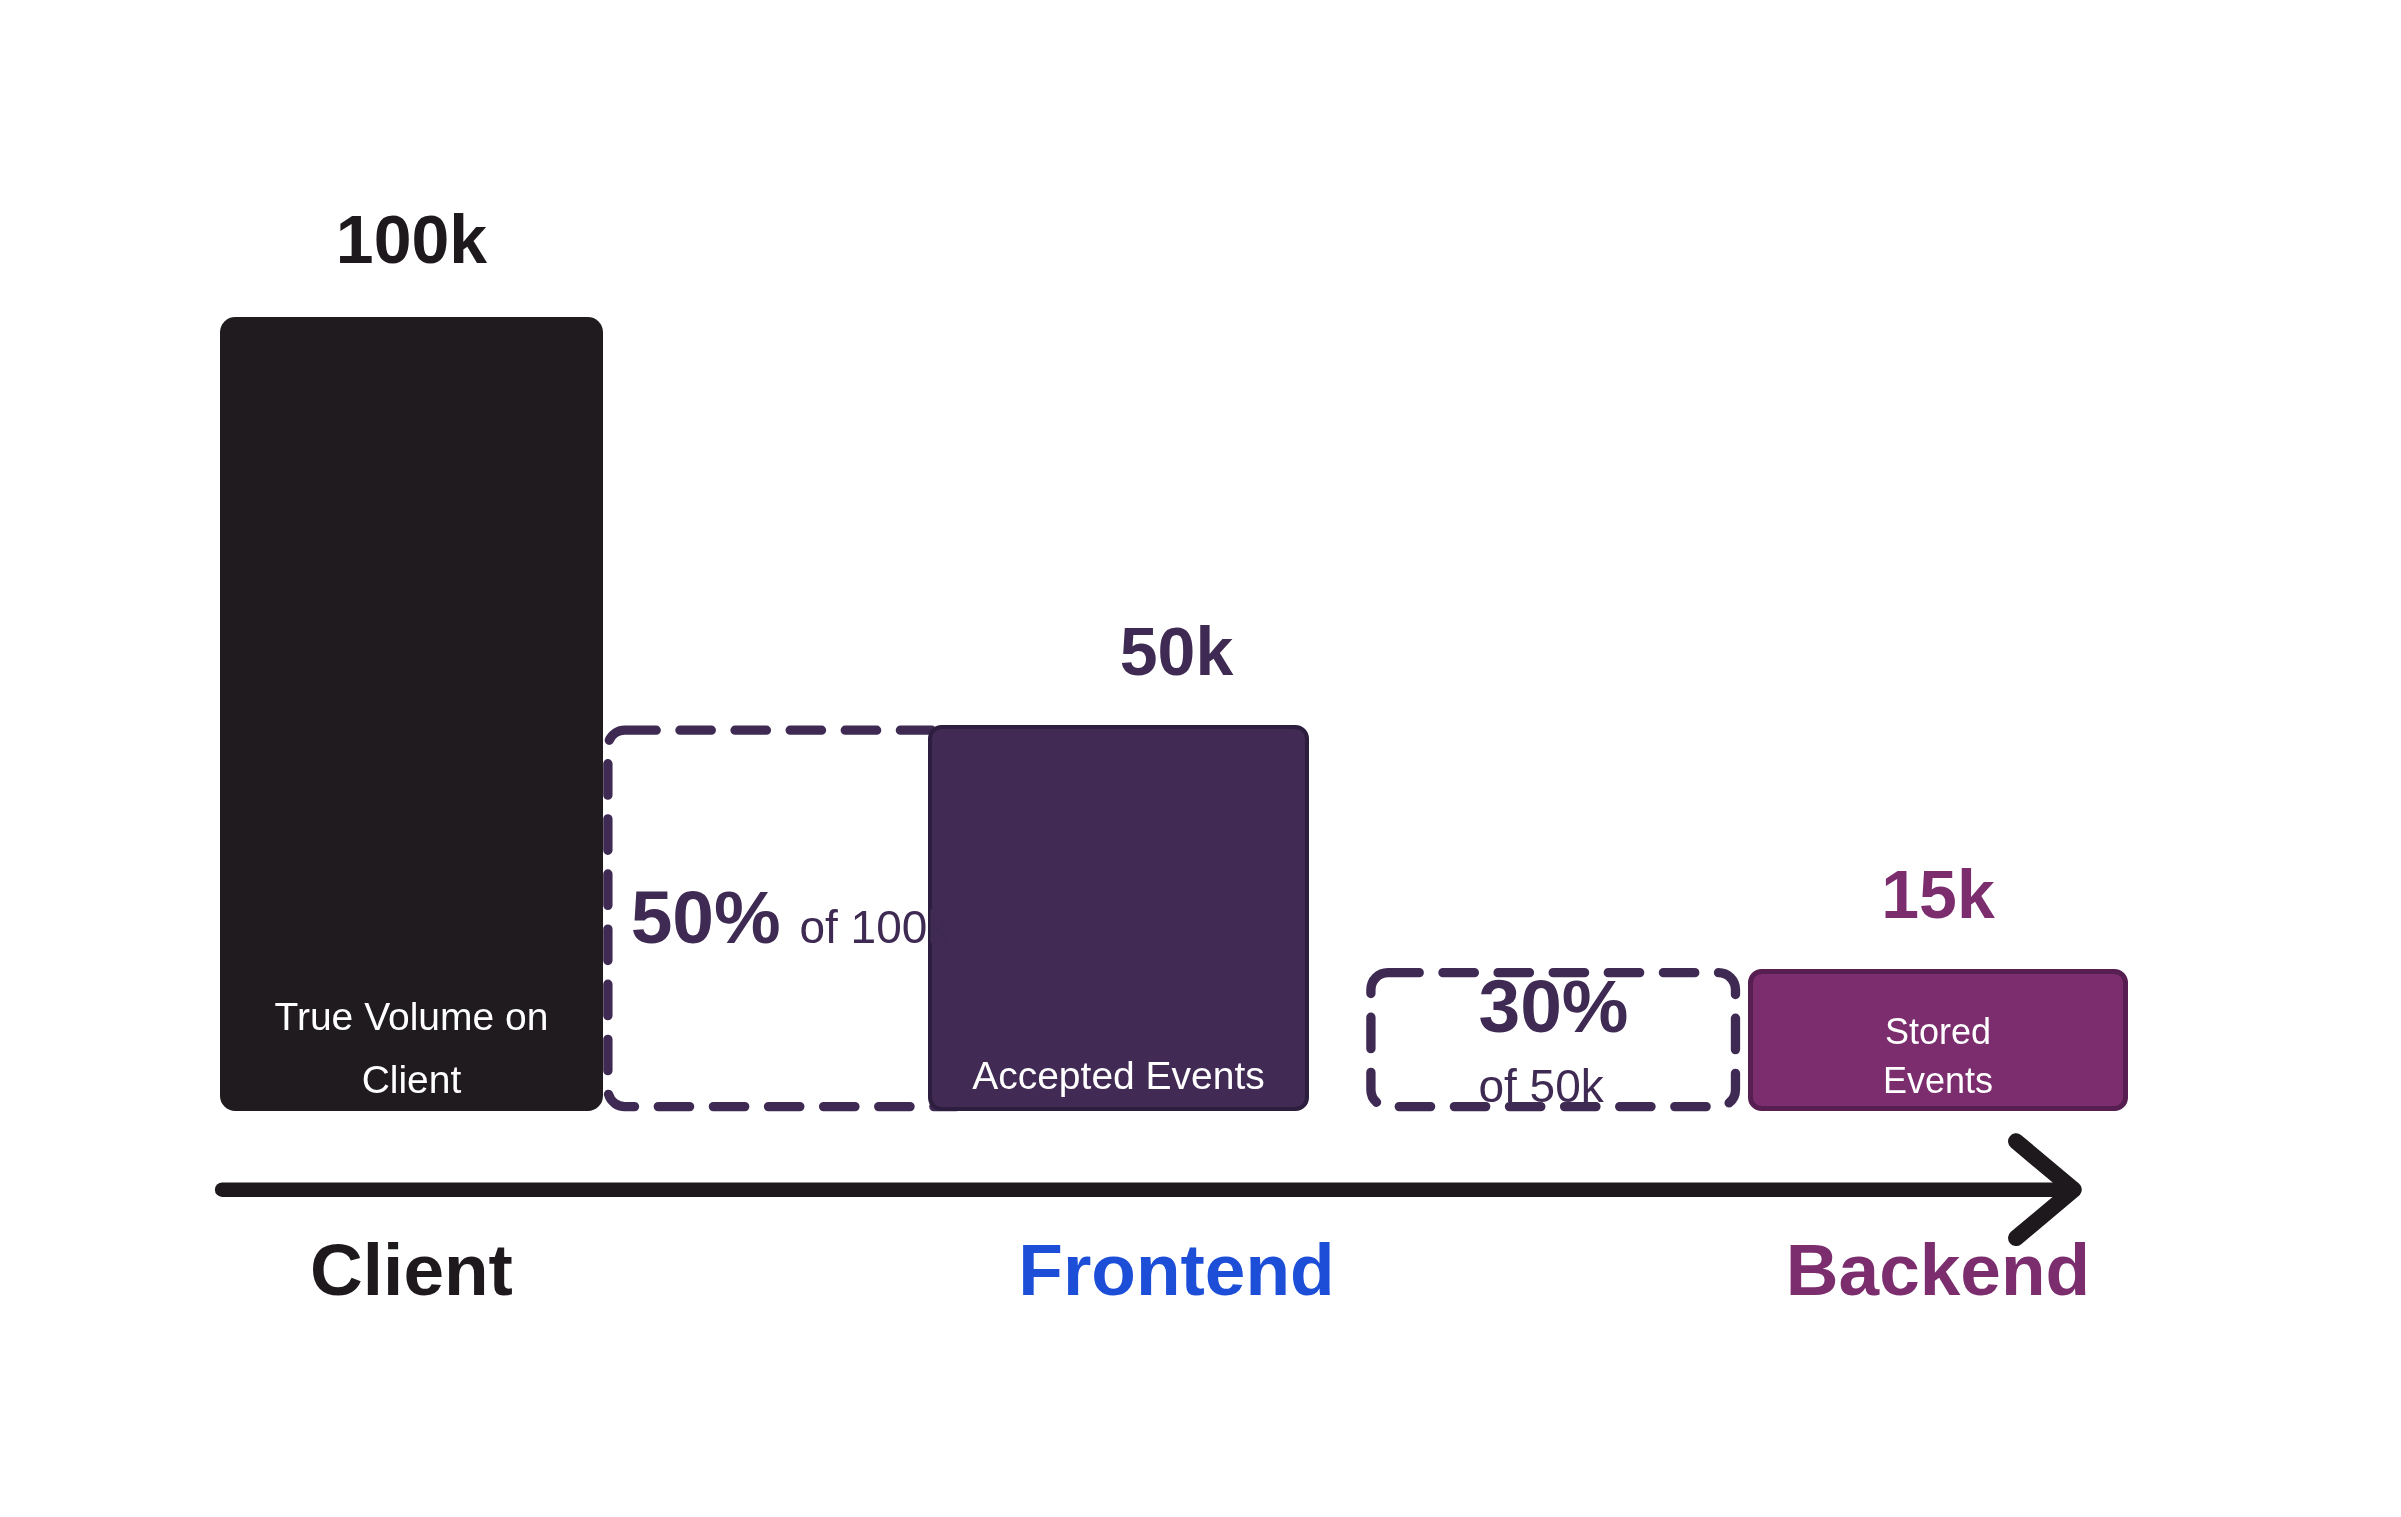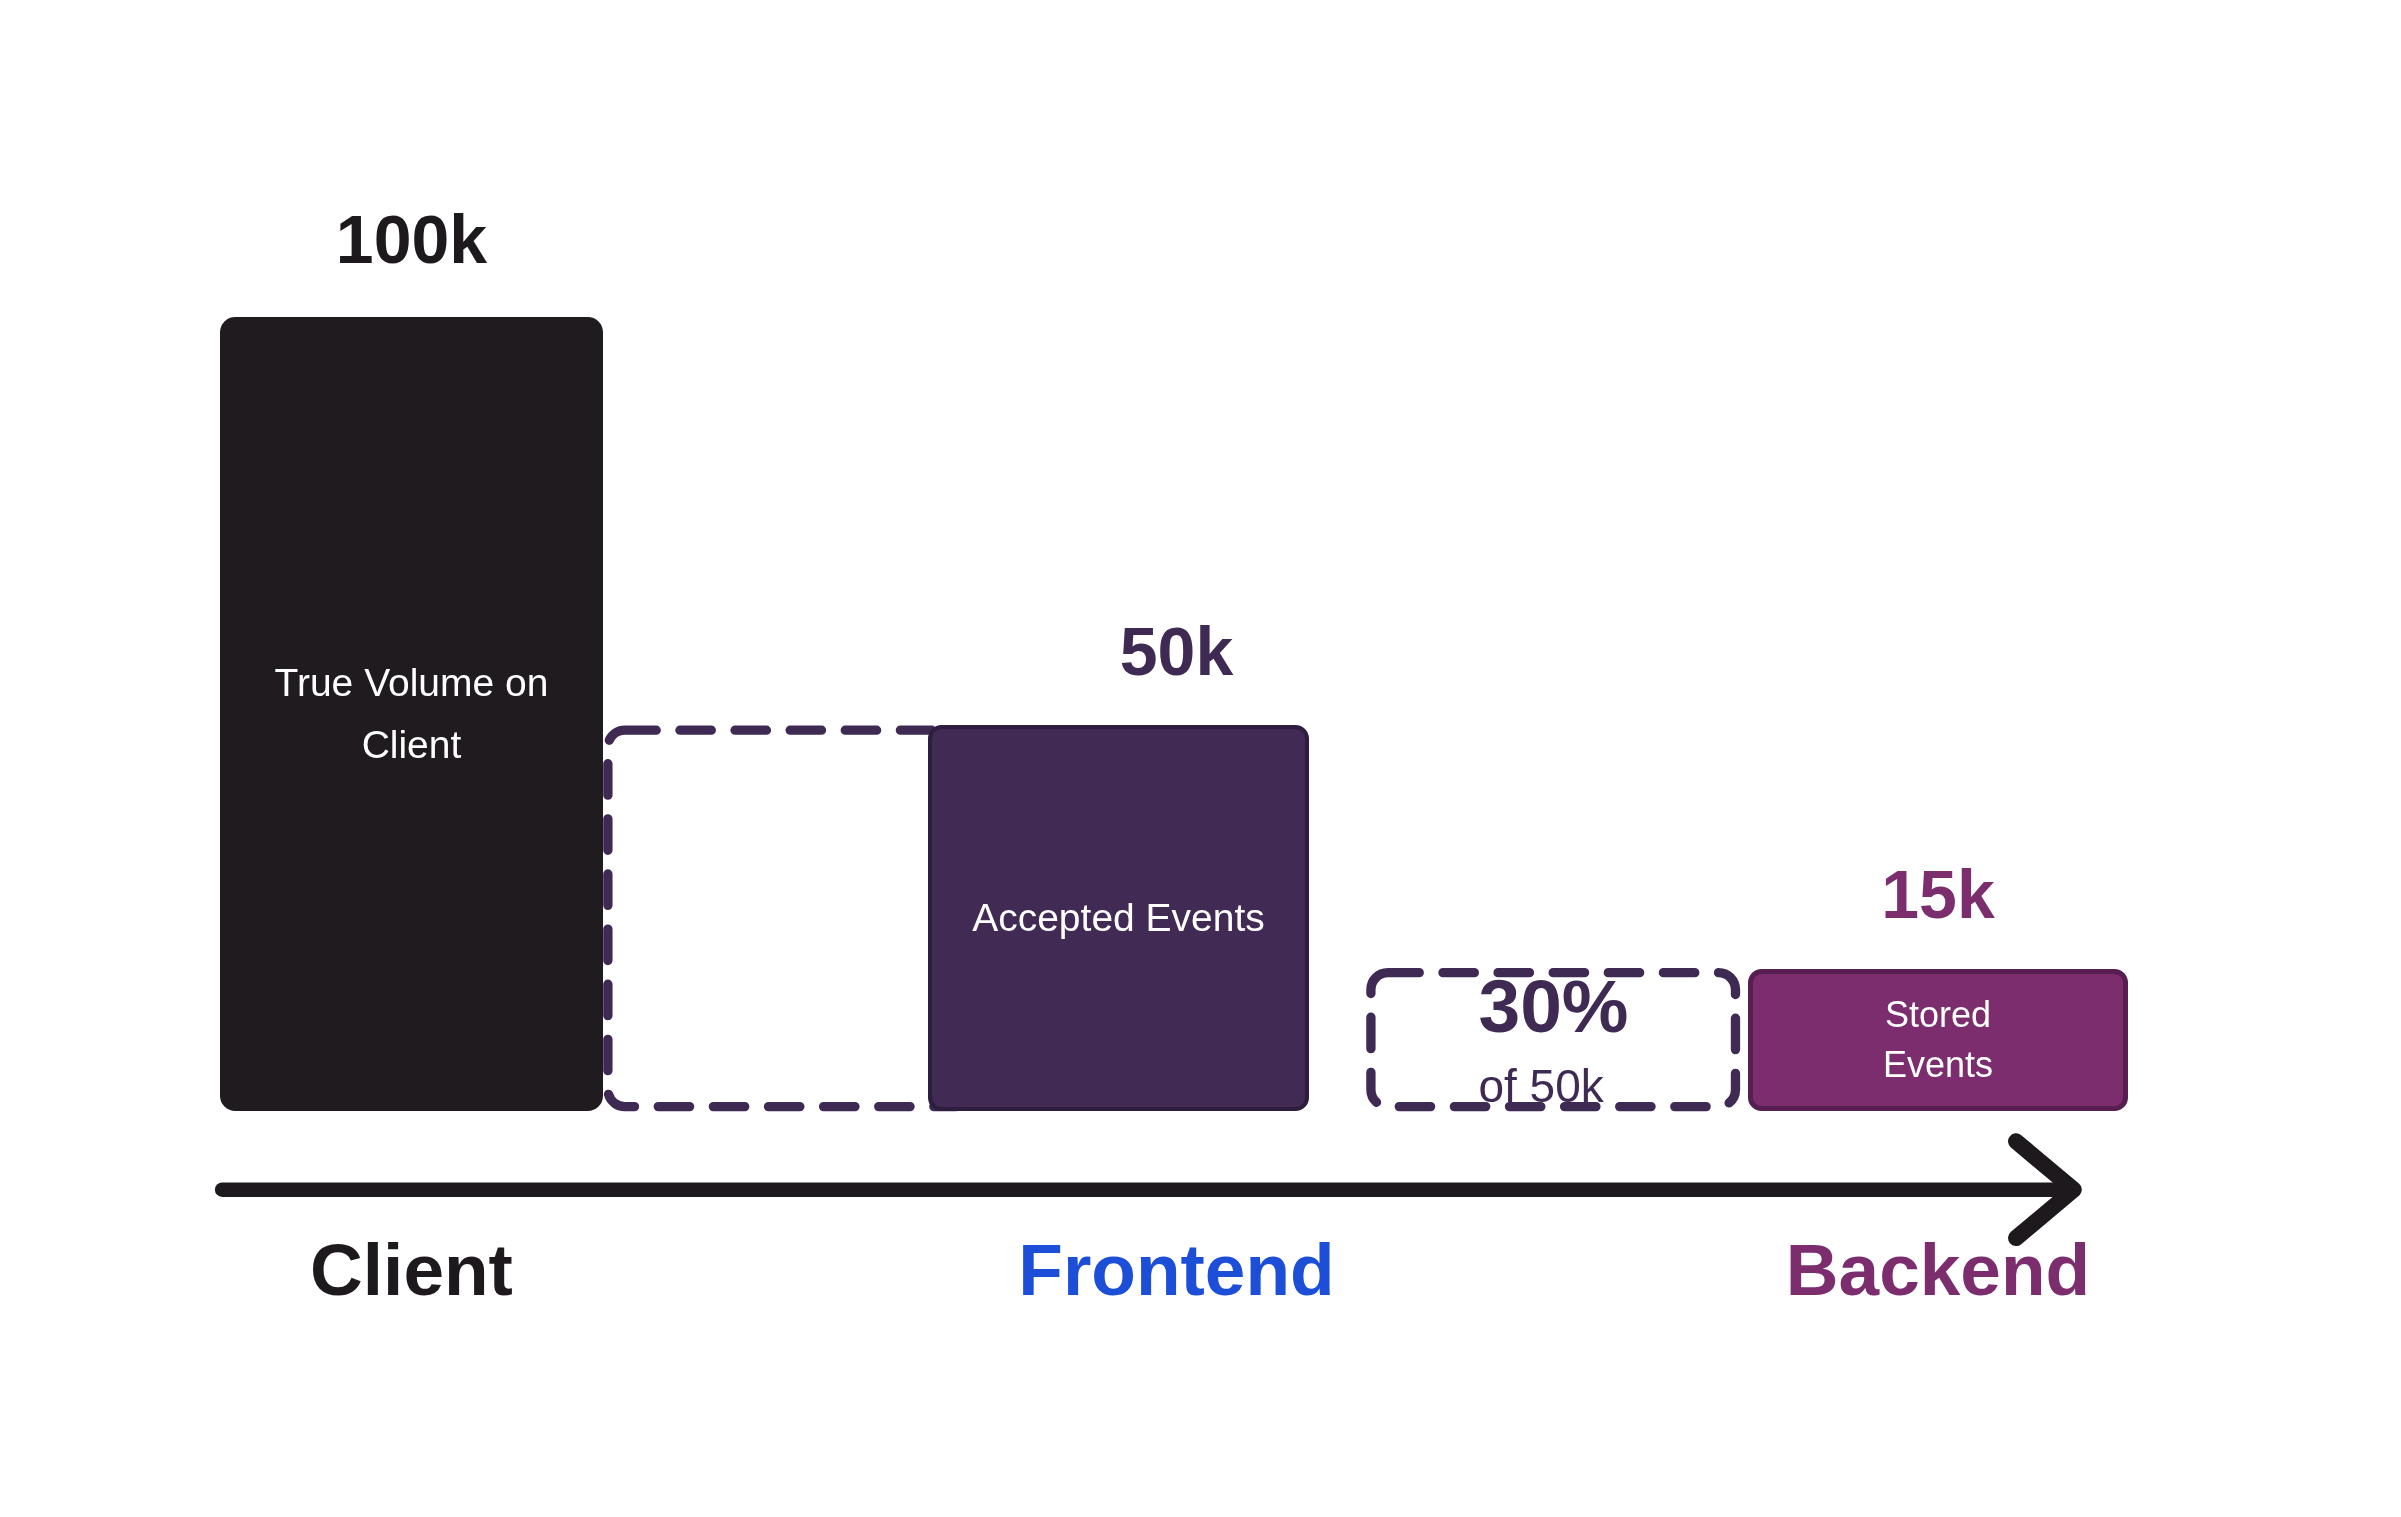--- a/index.html
+++ b/index.html
@@ -17,21 +17,21 @@
   .value-label {
     font-size: 68px;
     font-weight: 600;
     line-height: 1;
     text-align: center;
   }
   .bar {
     box-sizing: border-box;
     border-radius: 15.3px;
     display: flex;
-    align-items: center;
+    align-items: flex-end;
     justify-content: center;
     text-align: center;
   }
   .bar-text {
     color: #ffffff;
     font-size: 39px;
     font-weight: 400;
     line-height: 1.6;
   }
   .bar-text span { display: block; }
@@ -99,20 +99,26 @@
     </div>
   </div>
 
   <div class="abs bar" id="bar-backend" style="background-color: rgb(123, 45, 110); border-color: rgb(86, 30, 81);">
     <div class="bar-text">
       <span>Stored</span>
       <span>Events</span>
     </div>
   </div>
 
+  <div class="abs drop-box" id="drop-1">
+    <div class="drop-inner" style="color: rgb(62, 42, 82);">
+      <span class="drop-pct">50%</span>
+      <span class="drop-of">of 100k</span>
+    </div>
+  </div>
 
   <div class="abs drop-box" id="drop-2">
     <div class="drop-inner" style="color: rgb(62, 42, 82); flex-direction: column;">
       <span class="drop-pct">30%</span>
       <span class="drop-of">of 50k</span>
     </div>
   </div>
 
   <div class="abs axis-label" id="axis-client" style="color: rgb(29, 25, 29);">Client</div>
 

